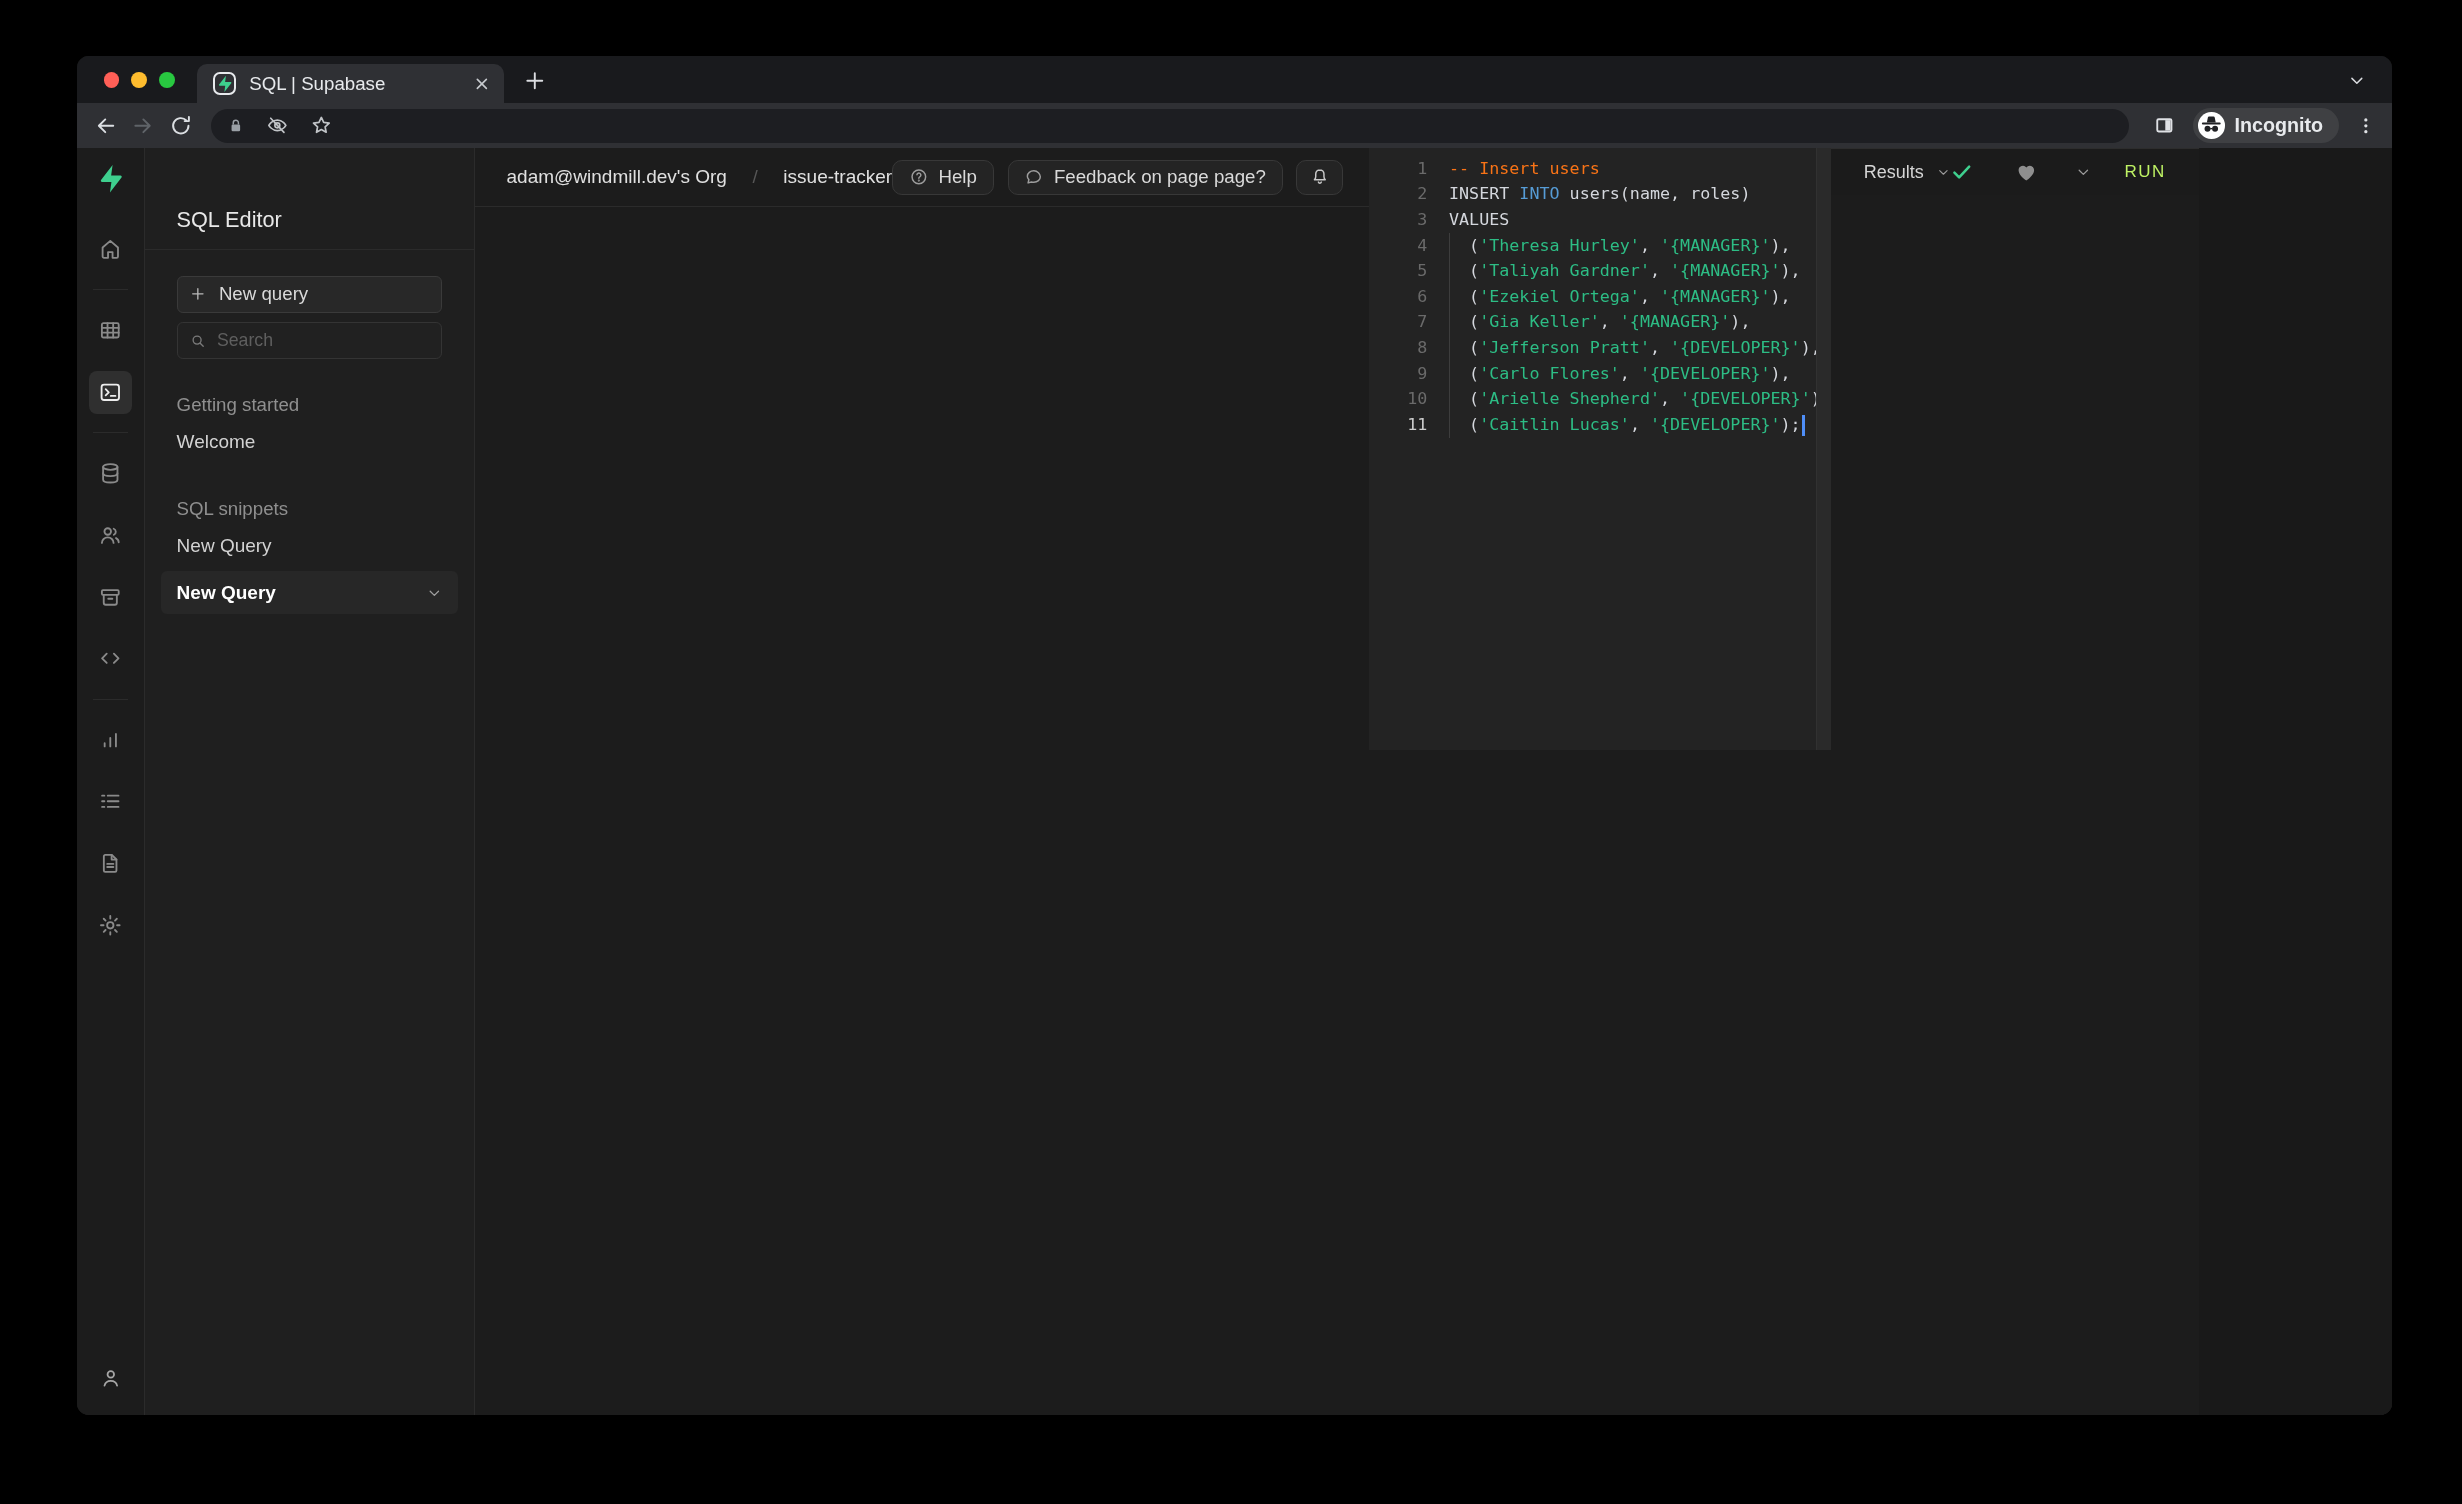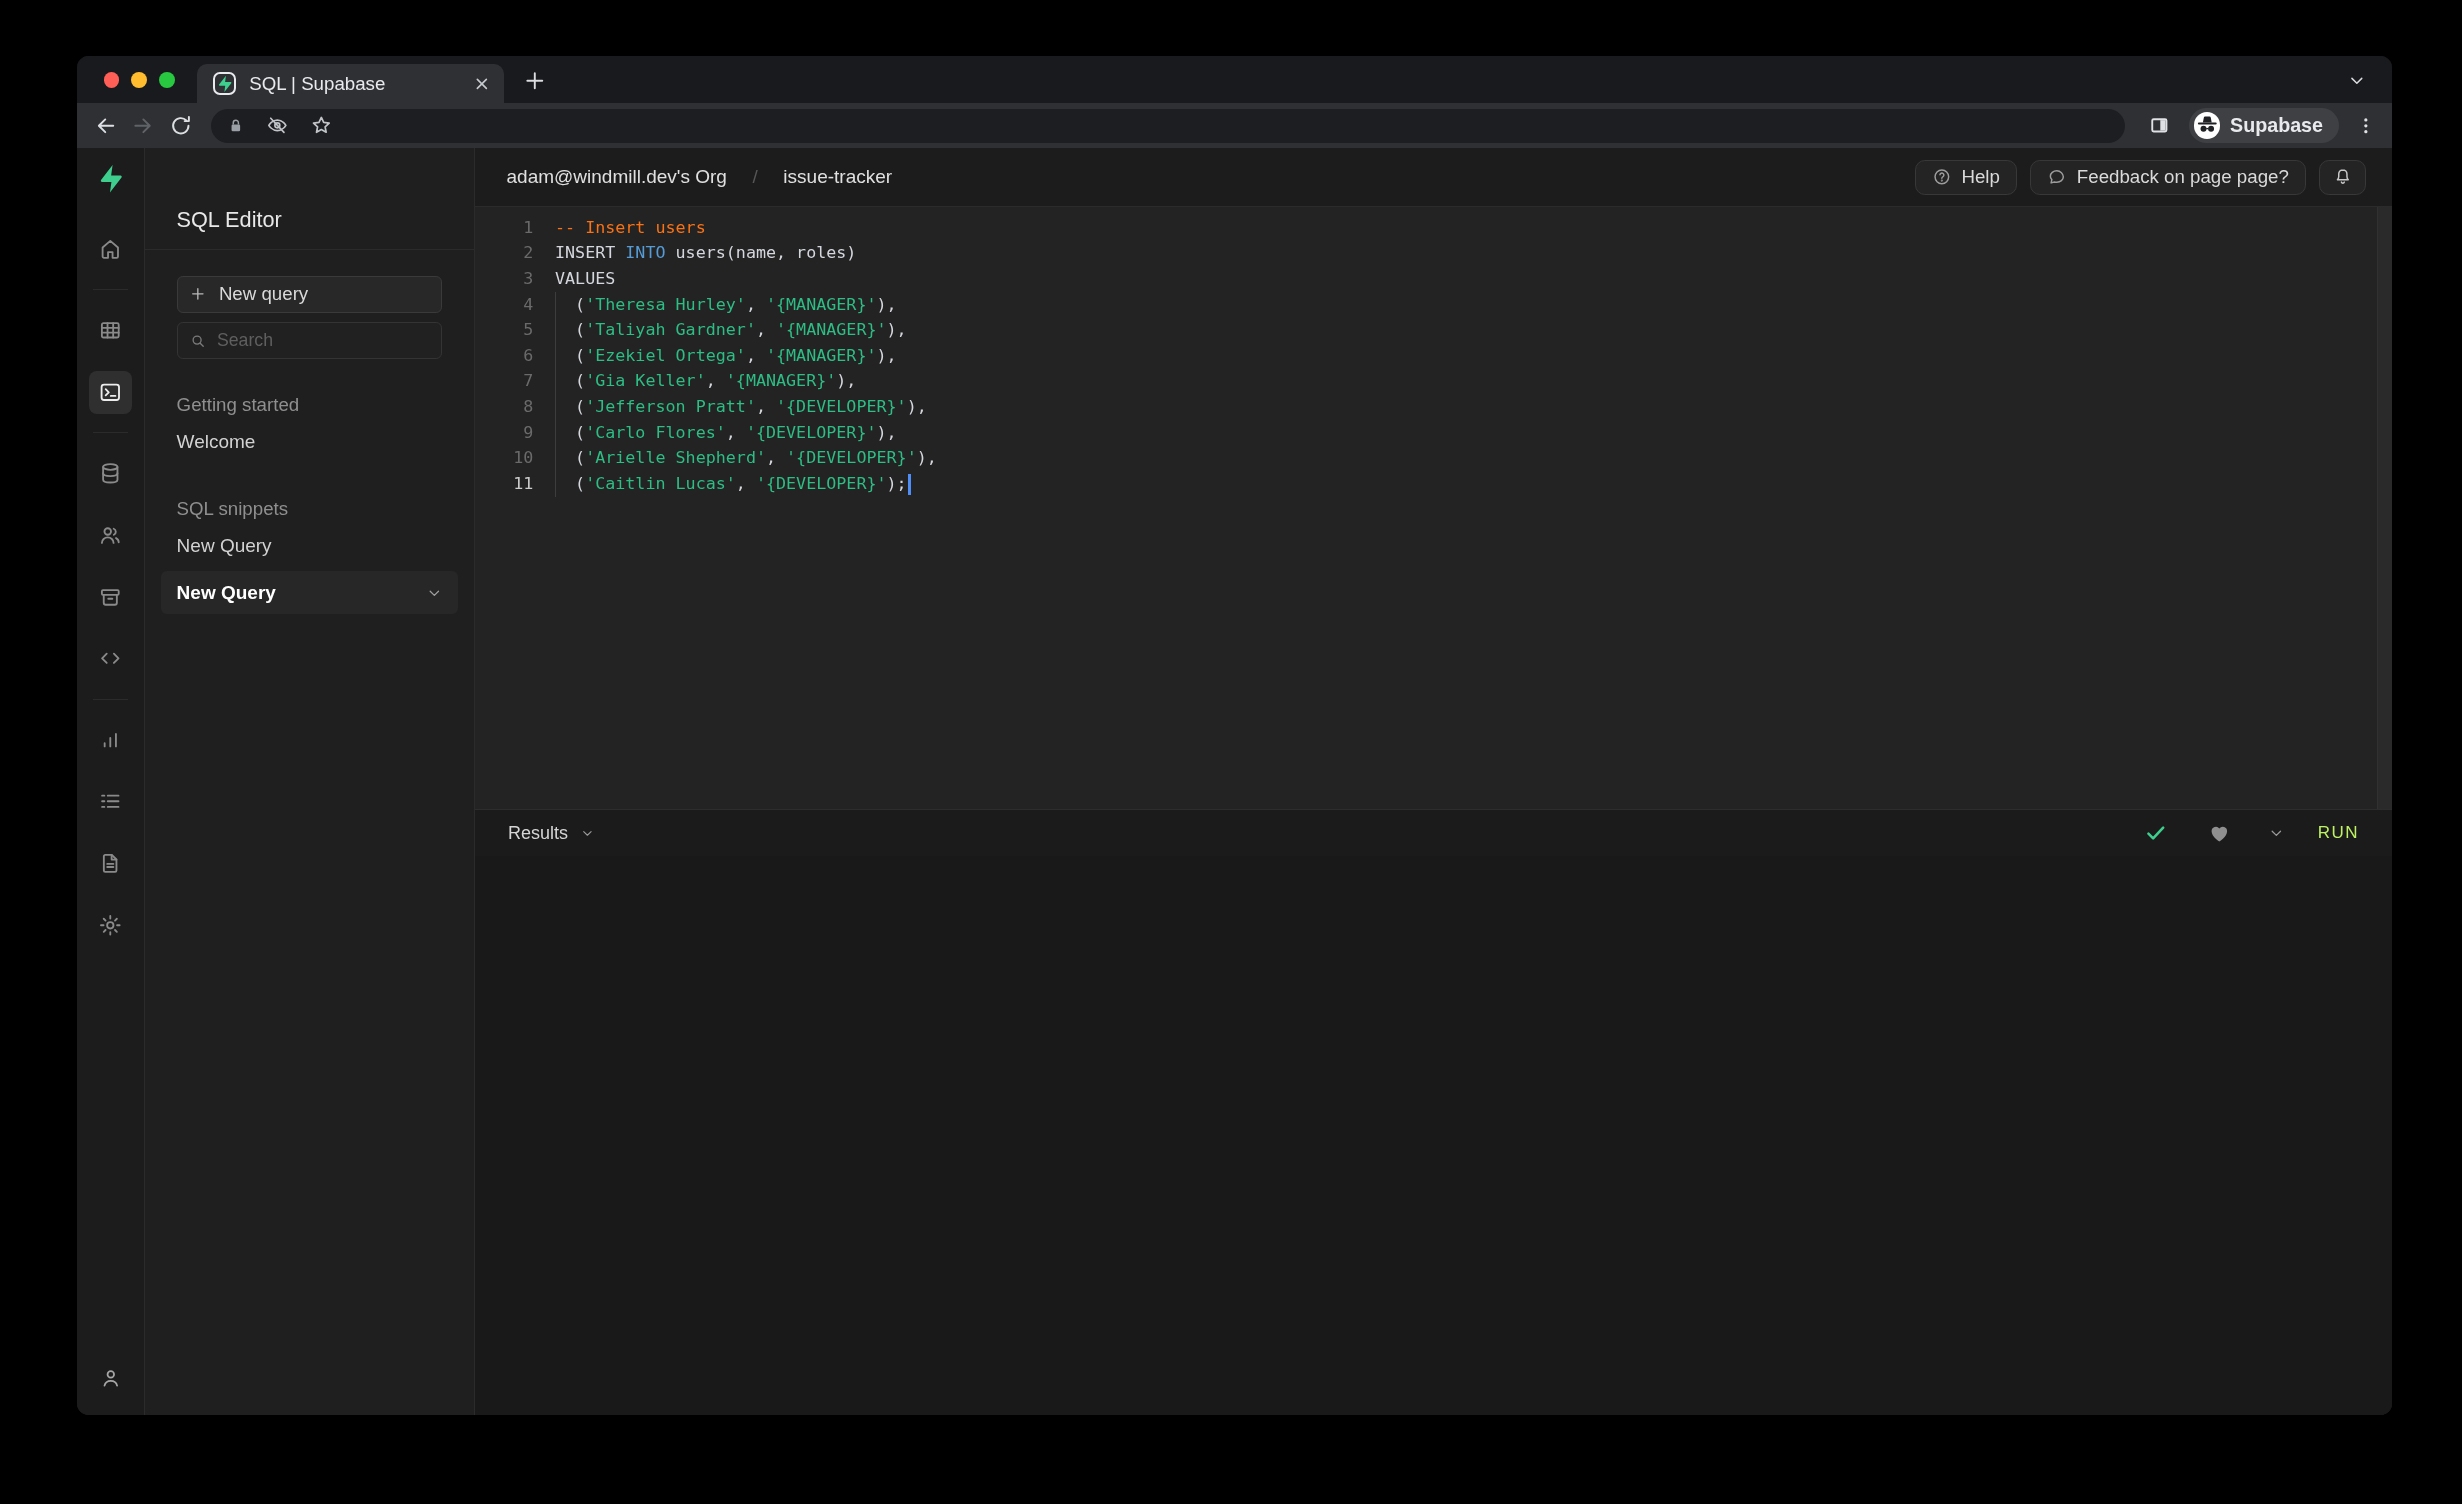--- a/index.html
+++ b/index.html
@@ -60,21 +60,21 @@
                 display:flex; align-items:center; gap:9.9px; padding:0 11.8px; }
   .search-box .ic { width:17.7px; height:17.7px; color:#7a7a7a; flex:none; }
   .search-box input { background:transparent; border:none; outline:none; color:#cfcfcf; font-size:17.7px; width:100%; font-family:inherit; }
   .search-box input::placeholder { color:#5f5f5f; }
   .section-label { margin-top:35px; padding:0 15.8px; color:#8f8f8f; font-size:18.7px; }
   .side-item { height:43px; margin-top:3.9px; display:flex; align-items:center; justify-content:space-between; padding:0 15.8px;
                color:#d2d2d2; font-size:19px; border-radius:5.9px; }
   .side-item.selected { background:#272727; color:#fff; font-weight:bold; }
   .side-item .ic { width:16.7px; height:16.7px; color:#9f9f9f; }
 
-  .main { flex:1; display:flex; flex-direction:column; min-width:0; background:#1c1c1c; }
+  .main { flex:1; display:flex; min-width:0; background:#1c1c1c; }
   .main-header { height:59px; flex:none; border-bottom:1px solid #2b2b2b; display:flex; align-items:center; padding:0 25.6px 0 31.5px; }
   .breadcrumb { display:flex; align-items:center; gap:25.6px; font-size:19px; }
   .crumb { color:#e0e0e0; } .crumb-sep { color:#565656; }
   .header-actions { margin-left:auto; display:flex; align-items:flex-start; gap:13.8px; }
   .pill-btn { height:35px; background:#242424; border:1px solid #383838; border-radius:9.9px; display:flex; align-items:center;
               gap:9.9px; padding:0 15.8px; color:#dadada; font-size:18.7px; }
   .pill-btn .ic { width:19.7px; height:19.7px; color:#9c9c9c; }
   .sq-btn { width:47px; height:35px; background:#242424; border:1px solid #383838; border-radius:9.9px; display:flex; align-items:center; justify-content:center; color:#c9c9c9; }
   .sq-btn .ic { width:19.7px; height:19.7px; }
 
@@ -192,21 +192,21 @@
           <span data-icon="incognito-icon">
             <svg viewBox="0 0 24 24" fill="#202124">
               <rect x="3.5" y="9.4" width="17" height="1.8" rx=".9"></rect>
               <path d="M8 9.4 8.9 4.9a1.1 1.1 0 0 1 1.1-.9h4a1.1 1.1 0 0 1 1.1.9L16 9.4z"></path>
               <circle cx="8.6" cy="15.2" r="2.7"></circle>
               <circle cx="15.4" cy="15.2" r="2.7"></circle>
               <rect x="11" y="14.4" width="2" height="1.2"></rect>
             </svg>
           </span>
         </span>
-      <span class="incog-label">Supabase</span>
+      <span class="incog-label">Incognito</span>
     </div>
     <span class="kebab" data-icon="kebab-menu-icon">
         <svg viewBox="0 0 24 24" fill="currentColor">
           <circle cx="12" cy="5.5" r="1.8"></circle>
           <circle cx="12" cy="12" r="1.8"></circle>
           <circle cx="12" cy="18.5" r="1.8"></circle>
         </svg>
       </span>
   </div>
 

